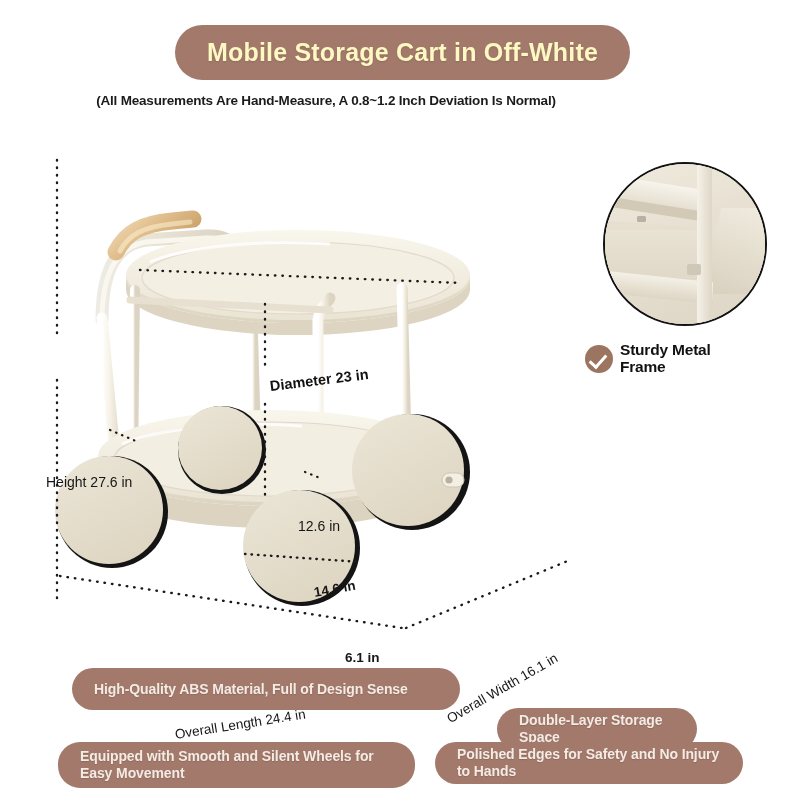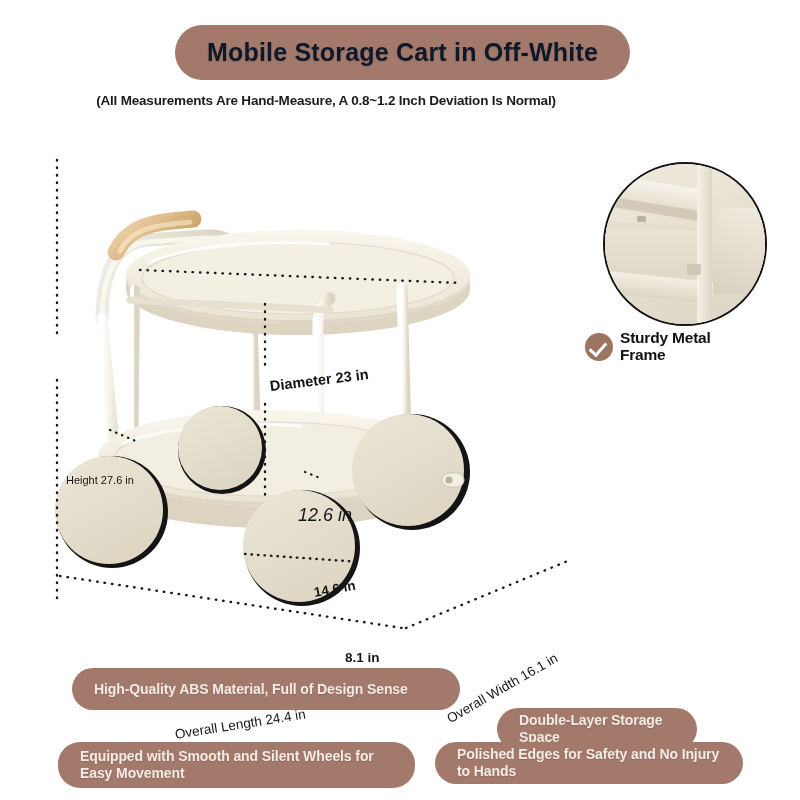--- a/index.html
+++ b/index.html
@@ -13,58 +13,58 @@
   }
   .stage{position:absolute;left:0;top:0;width:800px;height:800px;}
 
   
   .title-pill{
     position:absolute;left:175px;top:25px;width:455px;height:55px;
     background:#a2796a;border-radius:28px;
     display:flex;align-items:center;justify-content:center;
   }
   .title-pill span{
-    color:#0f172a;font-size:25px;font-weight:700;letter-spacing:.2px;
+    color:#fef9c3;font-size:25px;font-weight:700;letter-spacing:.2px;
     text-shadow:0 1px 2px rgba(0,0,0,.10);
   }
   .subtitle{
     position:absolute;left:0;top:93px;width:652px;text-align:center;
     font-size:13.5px;font-weight:700;color:#1b1b1b;letter-spacing:-.2px;
   }
 
   
   .cart-area{position:absolute;left:30px;top:120px;width:560px;height:530px;}
   .cart-svg{position:absolute;left:0;top:0;}
 
   .dim-label{
     position:absolute;font-size:13px;font-weight:400;color:#161616;
     white-space:nowrap;
   }
-  #lbl-height{left:36px;top:354px;font-size:11px;}
+  #lbl-height{left:16px;top:354px;font-size:14px;}
   #lbl-diameter{left:240px;top:258px;font-size:14.5px;font-weight:700;
     transform:rotate(-7deg);transform-origin:left center;color:#121212;}
-  #lbl-126{left:268px;top:385px;font-size:18px;font-style:italic;}
+  #lbl-126{left:268px;top:398px;font-size:14px;}
   #lbl-146{left:284px;top:465px;font-size:13.5px;font-weight:700;
     transform:rotate(-10deg);transform-origin:left center;}
   #lbl-81{left:315px;top:530px;font-size:13.5px;font-weight:700;}
   #lbl-length{left:145px;top:607px;font-size:13.5px;font-weight:400;
     transform:rotate(-9deg);transform-origin:left center;}
   #lbl-width{left:418px;top:592px;font-size:13.5px;font-weight:400;
     transform:rotate(-30deg);transform-origin:left center;}
 
   
   .callout{position:absolute;width:210px;}
   #callout-0{left:585px;top:162px;}
   #callout-1{left:585px;top:404px;}
   .callout-photo{
     position:relative;width:160px;height:160px;border-radius:50%;
     border:2.5px solid #121212;overflow:hidden;margin-left:18px;
     background:#ece7dd;
   }
-  .callout-row{display:flex;align-items:center;margin-top:4px;gap:7px;}
+  .callout-row{display:flex;align-items:center;margin-top:16px;gap:7px;}
   .check-badge{
     flex:0 0 auto;width:28px;height:28px;border-radius:50%;
     background:#9c7561;position:relative;
   }
   .check-badge::after{
     content:"";position:absolute;left:8px;top:6px;
     width:7px;height:14px;border:solid #ffffff;border-width:0 3.2px 3.2px 0;
     transform:rotate(42deg);
   }
   .callout-text{
@@ -238,21 +238,21 @@
 
       <path d="M30,456 L372,508" stroke="#1a1a1a" stroke-width="2.4" stroke-linecap="round" stroke-dasharray="0.5 7" fill="none"></path>
 
       <path d="M376,508 L540,440" stroke="#1a1a1a" stroke-width="2.4" stroke-linecap="round" stroke-dasharray="0.5 7" fill="none"></path>
     </svg>
 
     <div class="dim-label" id="lbl-height">Height 27.6 in</div>
     <div class="dim-label" id="lbl-diameter">Diameter 23 in</div>
     <div class="dim-label" id="lbl-126">12.6 in</div>
     <div class="dim-label" id="lbl-146">14.6 in</div>
-    <div class="dim-label" id="lbl-81">8.1 in</div>
+    <div class="dim-label" id="lbl-81">6.1 in</div>
     <div class="dim-label" id="lbl-length">Overall Length 24.4 in</div>
     <div class="dim-label" id="lbl-width">Overall Width 16.1 in</div>
   </div>
 
   <div class="callout" id="callout-0">
     <div class="callout-photo">
       <div class="ph1-bg"></div>
       <div class="ph1-shelf"></div>
       <div class="ph1-shelf2"></div>
       <div class="ph1-rail"></div>

